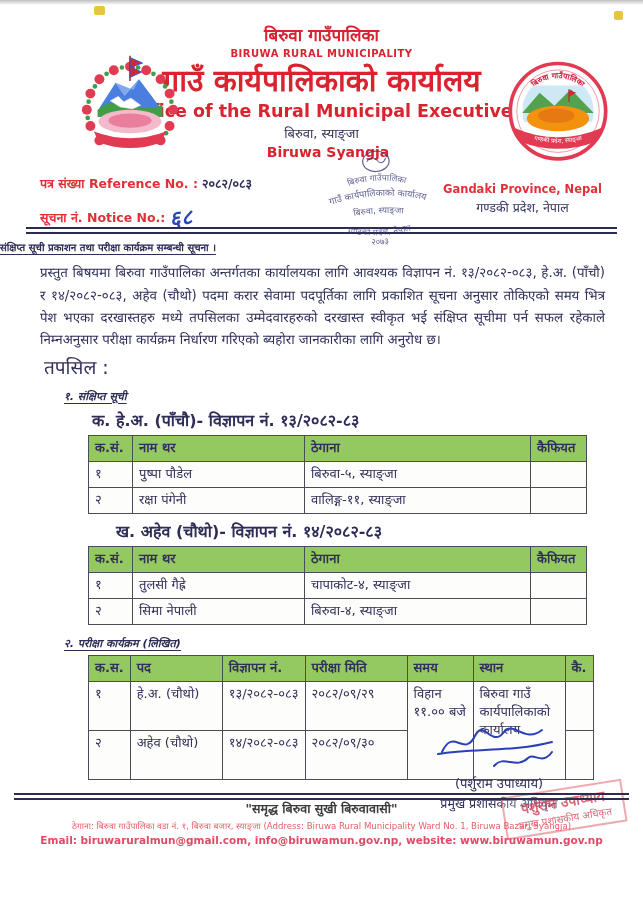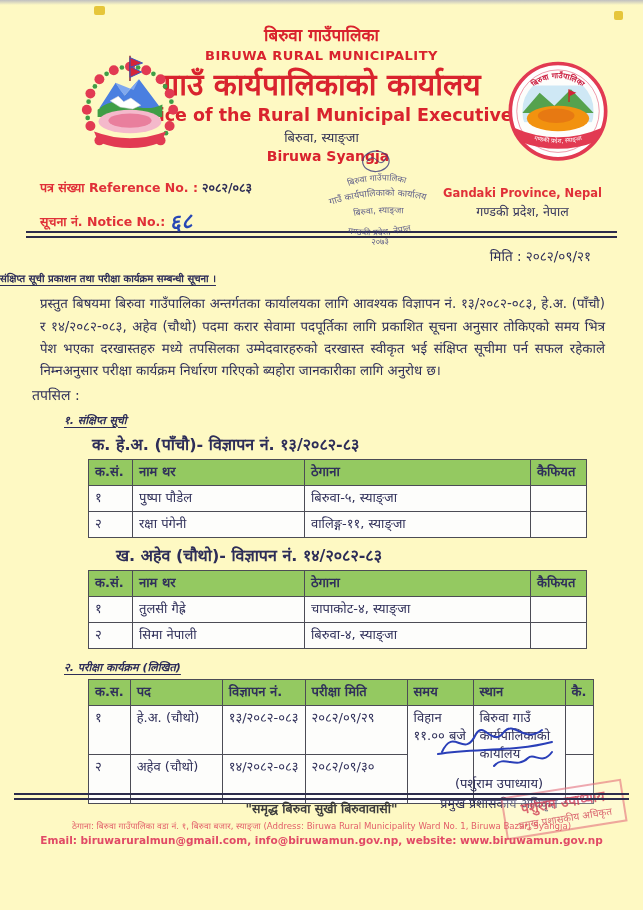--- a/index.html
+++ b/index.html
@@ -1,32 +1,32 @@
 <!DOCTYPE html>
 <html><head>
 <meta charset="utf-8">
 <style>
   html,body{margin:0;padding:0;background:#9a9a9a;}
   .page{
     position:relative;width:643px;height:910px;margin:0 auto;
-    background:#fef9c3;overflow:hidden;
+    background:#ffffff;overflow:hidden;
     font-family:"DejaVu Sans","Liberation Sans",sans-serif;
     color:#30305a;
   }
   .scan-top-edge{position:absolute;top:0;left:0;width:100%;height:5px;
     background:linear-gradient(#bfbfbf,rgba(255,255,255,0));}
   .scan-dot{position:absolute;background:#e6c63a;border-radius:2px;}
   .scan-dot.d1{left:94px;top:6px;width:11px;height:9px;}
   .scan-dot.d2{left:614px;top:11px;width:9px;height:9px;}
 
   
   .header{position:relative;padding-top:24px;text-align:center;}
   .hdr-red{color:#d9232e;}
   .muni-np{font-size:17px;font-weight:bold;line-height:1.35;}
-  .muni-en{font-size:13px;font-weight:bold;letter-spacing:.5px;line-height:1.4;}
+  .muni-en{font-size:10px;font-weight:bold;letter-spacing:.5px;line-height:1.4;}
   .office-np{font-size:30px;font-weight:bold;line-height:1.3;}
   .office-en{font-size:17.5px;font-weight:bold;line-height:1.35;}
   .place-np{font-size:13px;color:#333355;line-height:1.5;}
   .place-en{font-size:14px;font-weight:bold;line-height:1.3;padding-left:13px;}
   .logo{position:absolute;}
   .logo-left{left:76px;top:52px;}
   .logo-right{left:503px;top:56px;}
 
   
   .round-stamp{position:absolute;left:298px;top:146px;width:160px;height:112px;
@@ -46,21 +46,21 @@
 
   .dbl-rule{margin:0 26px;height:3px;border-top:2px solid #2c2c4c;border-bottom:2px solid #2c2c4c;}
   .dbl-rule.footer-rule{position:absolute;left:0;right:0;top:793px;margin:0 14px;}
 
   .date-line{text-align:right;padding-right:52px;font-size:13.5px;margin-top:9px;color:#2d2d58;}
 
   .subject{text-align:left;font-size:10px;font-weight:bold;margin-top:6px;color:#2d2d58;}
   .subject span{text-decoration:underline;text-underline-offset:3px;}
 
   .body-par{margin:8px 38px 0 40px;font-size:13.3px;line-height:1.68;text-align:justify;color:#30305a;}
-  .tapasil{margin:2px 32px 0;font-size:14px;color:#30305a;}
+  .tapasil{margin:2px 44px 0;font-size:19px;color:#30305a;}
 
   .sec-title{margin:8px 0 0 64px;font-size:11px;font-weight:bold;color:#2d2d58;
     text-decoration:underline;text-underline-offset:3px;font-style:italic;}
   .sub-head{margin:6px 0 4px 92px;font-size:16px;font-weight:bold;color:#2d2d58;}
   .sub-head.b{margin-left:116px;}
 
   table.doc{border-collapse:collapse;margin-left:88px;font-size:13px;color:#30305a;}
   table.doc th,table.doc td{border:1px solid #4c4c55;padding:2px 6px;text-align:left;
     vertical-align:top;font-weight:normal;}
   table.doc th{background:#94c961;font-weight:600;height:21px;}
@@ -214,21 +214,20 @@
       </div>
     </div>
     <div class="meta-right">
       <div class="prov-en">Gandaki Province, Nepal</div>
       <div class="prov-np">गण्डकी प्रदेश, नेपाल</div>
     </div>
   </div>
 
   <div class="dbl-rule"></div>
 
-  <div class="date-line">मिति : २०८२/०९/२१</div>
 
   <div class="subject">
     <span>संक्षिप्त सूची प्रकाशन तथा परीक्षा कार्यक्रम सम्बन्धी सूचना ।</span>
   </div>
 
   <div class="body-par">प्रस्तुत बिषयमा बिरुवा गाउँपालिका अन्तर्गतका कार्यालयका लागि आवश्यक विज्ञापन नं. १३/२०८२-०८३, हे.अ. (पाँचौ) र १४/२०८२-०८३, अहेव (चौथो) पदमा करार सेवामा पदपूर्तिका लागि प्रकाशित सूचना अनुसार तोकिएको समय भित्र पेश भएका दरखास्तहरु मध्ये तपसिलका उम्मेदवारहरुको दरखास्त स्वीकृत भई संक्षिप्त सूचीमा पर्न सफल रहेकाले निम्नअनुसार परीक्षा कार्यक्रम निर्धारण गरिएको ब्यहोरा जानकारीका लागि अनुरोध छ।</div>
   <div class="tapasil">तपसिल :</div>
 
   <div class="sec-title">१. संक्षिप्त सूची</div>
   <div class="sub-head">क. हे.अ. (पाँचौ)- विज्ञापन नं. १३/२०८२-८३</div>

